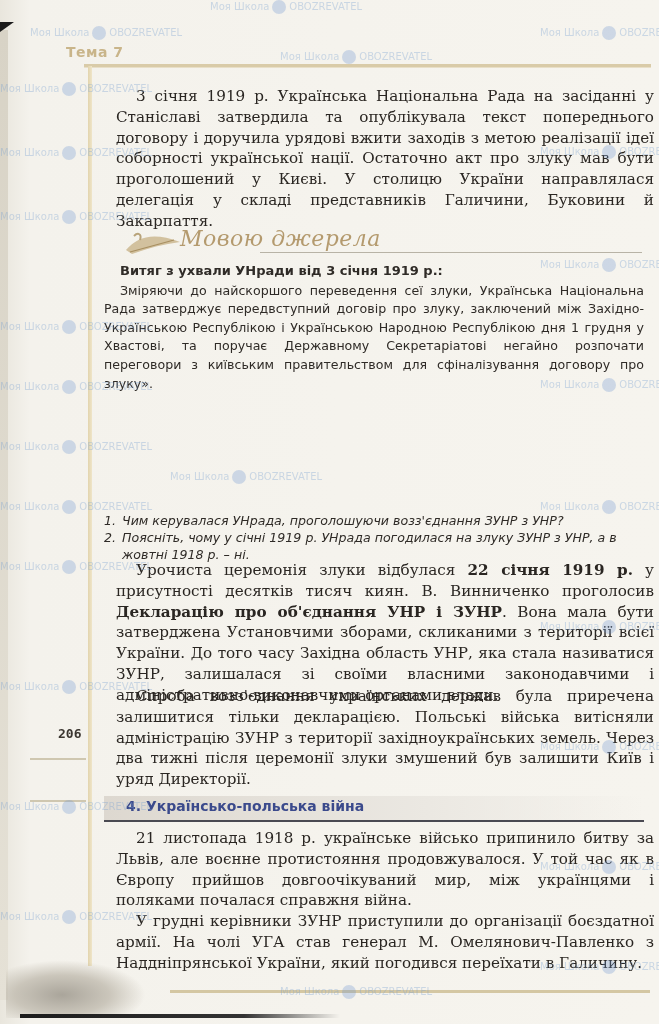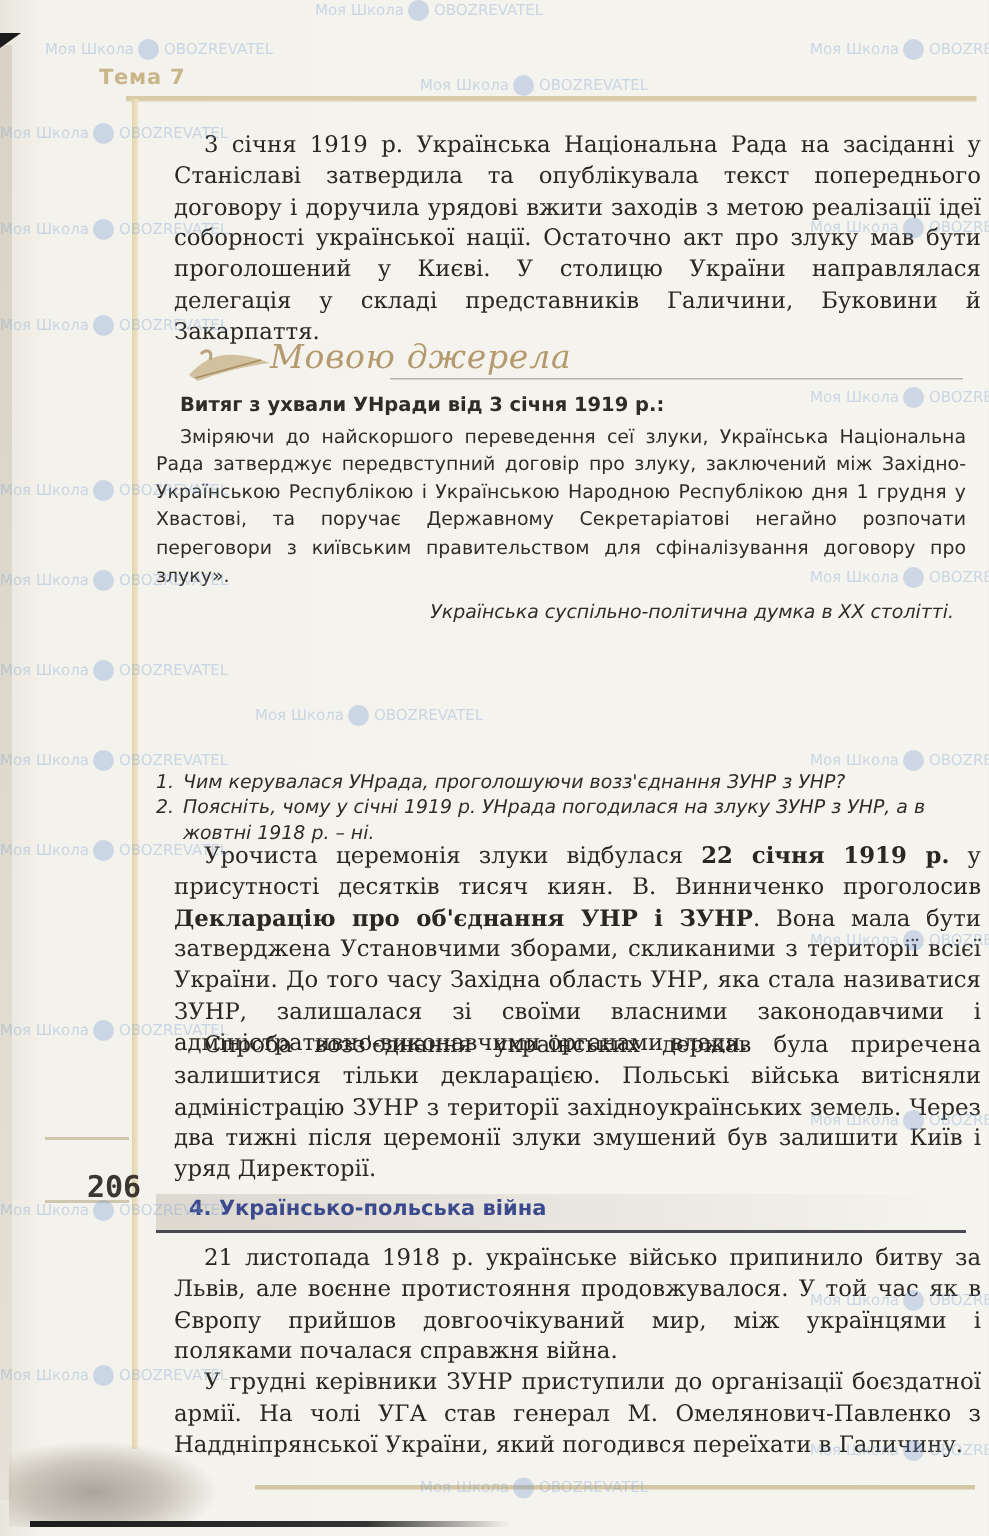--- a/index.html
+++ b/index.html
@@ -31,22 +31,22 @@
       background: #d9cba8; border-bottom: 1px solid #e8dfc8;
     }
     .vert-rule {
       position: absolute; left: 88px; top: 66px; width: 4px; height: 900px;
       background: linear-gradient(90deg, #e2d4ad, #efe5c9);
     }
     .margin-rule {
       position: absolute; left: 30px; width: 56px; height: 2px; background: #cfc7b0;
     }
     .page-number {
-      position: absolute; left: 58px; top: 779px;
-      font-family: "DejaVu Sans Mono", monospace; font-size: 20px; font-weight: bold;
+      position: absolute; left: 58px; top: 726px;
+      font-family: "DejaVu Sans Mono", monospace; font-size: 13px; font-weight: bold;
       color: #3b3630;
     }
     .body-text {
       position: absolute; left: 116px; width: 538px;
       font-size: 15.2px; line-height: 20.8px; text-align: justify;
     }
     .body-text p { margin: 0; text-indent: 20px; }
     .body-text b { font-weight: bold; }
     .sources-header {
       position: absolute; left: 110px; top: 222px; width: 535px; height: 40px;
@@ -137,21 +137,20 @@
       <path d="M10 10 C 14 6, 18 8, 16 14" stroke="#b8a37a" stroke-width="2" fill="none"></path>
     </svg>
     <div class="sources-title">Мовою джерела</div>
     <div class="sources-rule"></div>
   </div>
 
   <div class="source-block">
     <div class="source-heading">Витяг з ухвали УНради від 3 січня 1919 р.:</div>
     <p>Зміряючи до найскоршого переведення сеї злуки, Українська Національна Рада затверджує передвступний договір про злуку, заключений між Західно-Українською Республікою і Українською Народною Республікою дня 1 грудня у Хвастові, та поручає Державному Секретаріатові негайно розпочати переговори з київським правительством для сфіналізування договору про злуку».</p>
     <div class="citation">
-      <div>Українська суспільно-політична думка в XX столітті.</div>
     </div>
   </div>
 
   <div class="questions">
     <ol>
       <li>Чим керувалася УНрада, проголошуючи возз'єднання ЗУНР з УНР?</li>
       <li>Поясніть, чому у січні 1919 р. УНрада погодилася на злуку ЗУНР з УНР, а в жовтні 1918 р. – ні.</li>
     </ol>
   </div>
 

